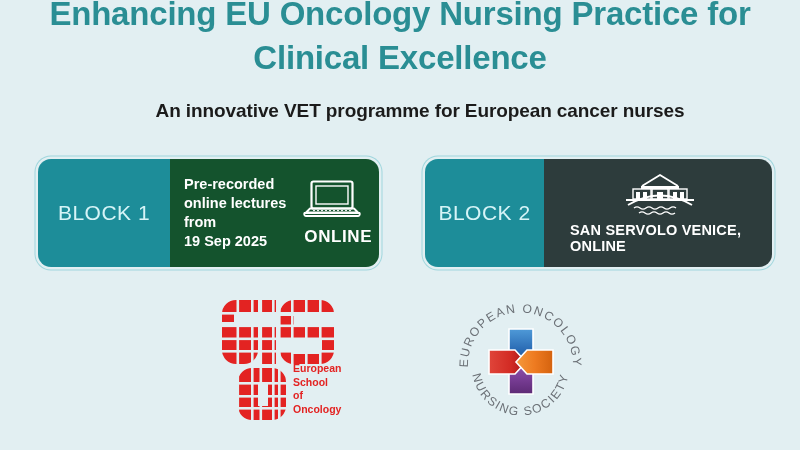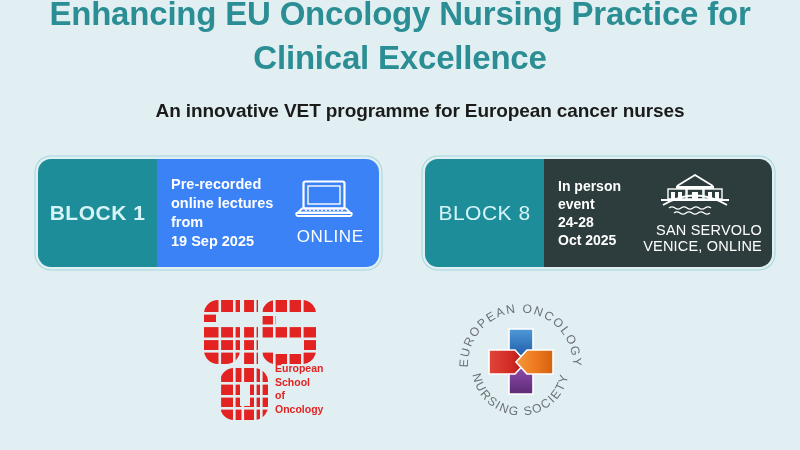--- a/index.html
+++ b/index.html
@@ -56,31 +56,31 @@
   .card-left {
     background:#1d8d99;
     display:flex;
     align-items:center;
     justify-content:center;
     color:#d6f4f7;
     font-size:21px;
     letter-spacing:0.5px;
     flex:0 0 auto;
   }
-  #card-block1 .card-left { width:119px;font-weight:bold; }
+  #card-block1 .card-left { width:132px; }
   #card-block2 .card-left { width:119px; }
 
   .card-right {
     flex:1 1 auto;
     display:flex;
     align-items:center;
     padding:0 10px 0 14px;
     gap:6px;
   }
-  #card-block1 .card-right { background:#3b82f6; }
+  #card-block1 .card-right { background:#14532d; }
   #card-block2 .card-right { background:#2d3c3c; }
 
   .card-text {
     color:#ffffff;
     font-size:14.5px;
     font-weight:bold;
     line-height:19px;
     white-space:pre-line;
     flex:0 0 auto;
   }
@@ -89,32 +89,32 @@
   .card-venue {
     flex:1 1 auto;
     display:flex;
     flex-direction:column;
     align-items:center;
     justify-content:center;
     gap:2px;
   }
   .venue-label {
     color:#ffffff;
-    font-weight:normal;
-    text-align:right;
+    font-weight:bold;
+    text-align:left;
     letter-spacing:0.6px;
     margin-left:12px;
   }
   #card-block1 .venue-label { font-size:17px; }
   #card-block2 .venue-label { font-size:14.5px; line-height:16px; letter-spacing:0.2px; }
 
   
   .logo-eso {
     position:absolute;
-    left:200px; top:300px;
+    left:218px; top:300px;
     width:160px; height:125px;
   }
   .logo-eso-wordmark {
     position:absolute;
     left:75px; top:62px;
     color:#e32322;
     font-size:10.5px;
     font-weight:bold;
     line-height:13.5px;
     white-space:pre-line;
@@ -150,26 +150,22 @@
             <path d="M10 31.6 H48" stroke="#ffffff" stroke-width="1" stroke-dasharray="2 2"></path>
             <path d="M1.5 34 H56.5 a2 2 0 0 1 -2 3 H3.5 a2 2 0 0 1 -2 -3 Z" stroke="#ffffff" stroke-width="1.8" fill="none"></path>
           </svg>
         </span>
         <div class="venue-label">ONLINE</div>
       </div>
     </div>
   </div>
 
   <div class="card" id="card-block2">
-    <div class="card-left">BLOCK 8</div>
+    <div class="card-left">BLOCK 2</div>
     <div class="card-right">
-      <div class="card-text">In person
-event
-24-28
-Oct 2025</div>
       <div class="card-venue">
         <span>
           <svg width="96" height="44" viewBox="0 0 96 44" fill="none" aria-hidden="true">
 
             <path d="M30 14 L48 3 L66 14" stroke="#ffffff" stroke-width="1.8" fill="none" stroke-linejoin="round"></path>
             <rect x="29" y="14" width="38" height="3" fill="#ffffff"></rect>
 
             <rect x="40" y="17" width="16" height="10" stroke="#ffffff" stroke-width="1.5" fill="none"></rect>
             <rect x="45" y="20" width="6" height="7" fill="#ffffff"></rect>
 

